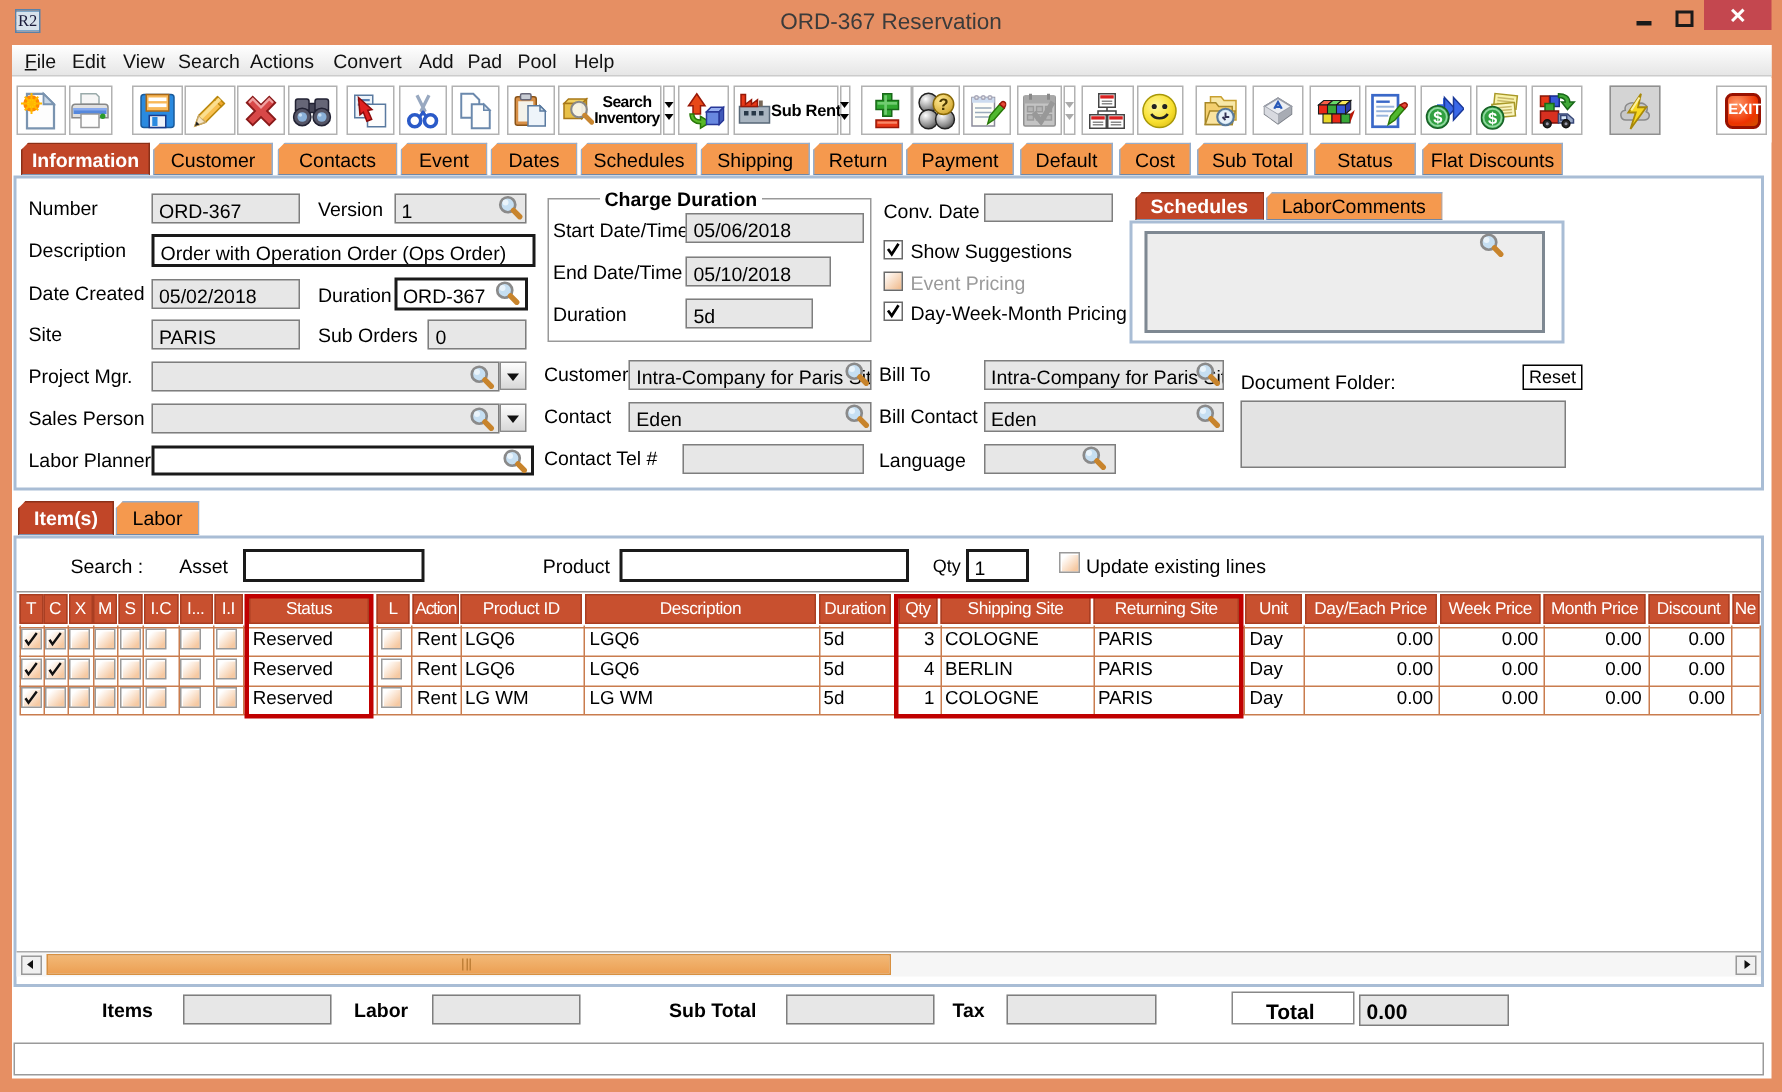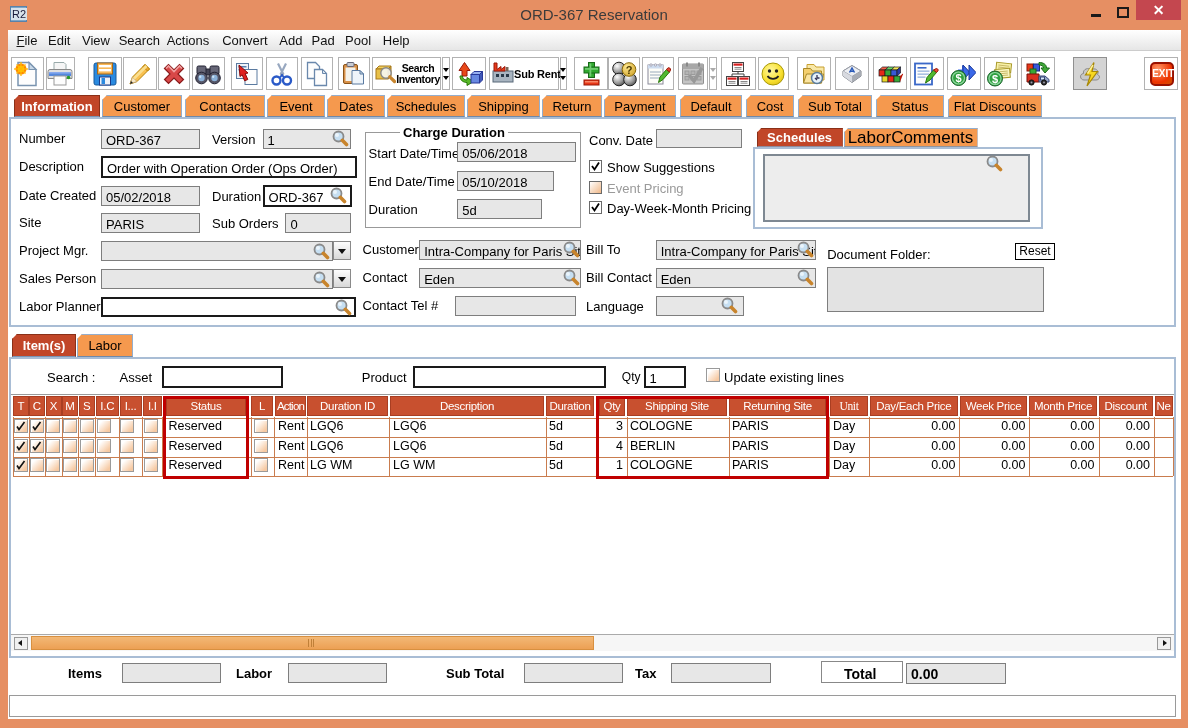--- a/index.html
+++ b/index.html
@@ -1,21 +1,21 @@
 <!DOCTYPE html>
 <html><head>
 <meta charset="utf-8">
 <style>
 * { margin:0; padding:0; box-sizing:border-box; }
 html,body { width:1188px; height:728px; overflow:hidden; }
 body { font-family:"Liberation Sans", sans-serif; background:#E68F63; position:relative; }
 .abs { position:absolute; }
 #titlebar { position:absolute; left:0; top:0; width:1188px; height:30px; background:#E68F63; }
 #title { position:absolute; left:0; top:6px; width:1188px; text-align:center; font-size:15px; color:#3b3b3b; }
-#appicon { position:absolute; left:10px; top:6px; width:17px; height:16px; background:repeating-linear-gradient(#7da6c8 0, #7da6c8 2px, #dce6ee 2px, #dce6ee 4px); border:1px solid #5a81a8; color:#1a1a3a; font-size:11px; font-family:Liberation Sans, sans-serif; text-align:center; line-height:15px; }
+#appicon { position:absolute; left:10px; top:6px; width:17px; height:16px; background:repeating-linear-gradient(#7da6c8 0, #7da6c8 2px, #dce6ee 2px, #dce6ee 4px); border:1px solid #5a81a8; color:#1a1a3a; font-size:11px; font-family:Liberation Serif, serif; text-align:center; line-height:15px; }
 #btn-min { position:absolute; left:1091px; top:13.5px; width:10px; height:3px; background:#1a1a1a; }
 #btn-max { position:absolute; left:1117px; top:7px; width:12px; height:11px; border:2px solid #1a1a1a; }
 #btn-close { position:absolute; left:1136px; top:0; width:45px; height:20px; background:#C4474F; color:#fff; text-align:center; font-size:14px; line-height:20px; font-weight:bold; }
 #content { position:absolute; left:8px; top:30px; width:1173px; height:689px; background:#ffffff; }
 #menubar { position:absolute; left:0; top:0; width:1173px; height:21px; background:linear-gradient(#ffffff,#e6e6e6); border-bottom:1px solid #cccccc; font-size:13px; color:#111; }
 #menubar span { position:absolute; top:3px; }
 .tbtn { position:absolute; top:27px; width:34px; height:33px; background:#fff; border:1px solid #b2b2b2; }
 .tab { position:absolute; background:#F5994E; border:1px solid #94aecd; border-bottom:1px solid #6f88a8; color:#000; font-size:13px; text-align:center; clip-path:polygon(5px 0, 100% 0, 100% 100%, 0 100%, 0 5px); }
 .tab.sel { background:#C14628; color:#fff; font-weight:bold; border-color:#8a3018; border-bottom-color:#7a93b3; }
 .panel { position:absolute; background:#fff; border:2px solid #a9bdd5; }
@@ -484,21 +484,21 @@
       </svg>
 <div class="lbl" style="left:596px;top:41px">Show Suggestions</div>
 <div class="cb" style="left:577.5px;top:61.7px;background:linear-gradient(135deg,#fff,#f0b888)"></div>
 <div class="lbl" style="left:596px;top:61.7px;color:#9a9a9a">Event Pricing</div>
 <div class="cb" style="left:577.5px;top:82px"></div>
       <svg class="abs" width="13" height="13" style="left:577.5px;top:82px">
         <path d="M3 6 L5.5 9.5 L10 2.5" stroke="#000" stroke-width="1.8" fill="none"></path>
       </svg>
 <div class="lbl" style="left:596px;top:82px">Day-Week-Month Pricing</div>
 <div class="tab sel" style="left:745.6px;top:8.7px;width:86px;height:19px;line-height:18px;font-size:13px">Schedules</div>
-<div class="tab" style="left:832.5px;top:8.7px;width:134px;height:19px;line-height:18px;font-size:17px">LaborComments</div>
+<div class="tab" style="left:832.5px;top:8.7px;width:118px;height:19px;line-height:18px;font-size:13px">LaborComments</div>
 <div class="abs" style="left:742px;top:27.6px;width:290px;height:82px;border:2px solid #a9bdd5;background:#fff"></div>
 <div class="abs" style="left:752px;top:34.5px;width:267px;height:68px;border:2px solid #7e8892;background:#ededed"></div>
 <svg class="abs" width="17" height="17" style="left:975px;top:36px">
         <use href="#mag"></use>
       </svg>
 <div class="lbl" style="left:575px;top:123px">Bill To</div>
 <div class="fld" style="left:644.7px;top:120.5px;width:160px;height:20px">Intra-Company for Paris Sit</div>
       <svg class="abs" width="17" height="17" style="left:786px;top:122px">
         <use href="#mag"></use>
       </svg>
@@ -533,27 +533,27 @@
 <div class="hcell" style="left:18px;top:37px;width:15.5px;">C</div>
 <div class="hcell" style="left:34.5px;top:37px;width:16px;">X</div>
 <div class="hcell" style="left:51px;top:37px;width:16px;">M</div>
 <div class="hcell" style="left:68px;top:37px;width:15.5px;">S</div>
 <div class="hcell" style="left:85px;top:37px;width:22.5px;">I.C</div>
 <div class="hcell" style="left:108.5px;top:37px;width:22px;">I...</div>
 <div class="hcell" style="left:132px;top:37px;width:18.5px;">I.I</div>
 <div class="hcell" style="left:155px;top:37px;width:80px;">Status</div>
 <div class="hcell" style="left:240px;top:37px;width:22px;">L</div>
 <div class="hcell" style="left:264px;top:37px;width:31px;letter-spacing:-0.8px;">Action</div>
-<div class="hcell" style="left:296px;top:37px;width:81px;">Duration ID</div>
+<div class="hcell" style="left:296px;top:37px;width:81px;">Product ID</div>
 <div class="hcell" style="left:379px;top:37px;width:154px;">Description</div>
 <div class="hcell" style="left:535px;top:37px;width:48px;">Duration</div>
 <div class="hcell" style="left:588px;top:37px;width:26px;">Qty</div>
 <div class="hcell" style="left:616px;top:37px;width:100px;">Shipping Site</div>
 <div class="hcell" style="left:718px;top:37px;width:97px;">Returning Site</div>
-<div class="hcell" style="left:819px;top:37px;width:38px;font-family:Liberation Serif, serif;">Unit</div>
+<div class="hcell" style="left:819px;top:37px;width:38px;">Unit</div>
 <div class="hcell" style="left:859px;top:37px;width:87.5px;">Day/Each Price</div>
 <div class="hcell" style="left:949px;top:37px;width:67px;">Week Price</div>
 <div class="hcell" style="left:1018px;top:37px;width:68px;">Month Price</div>
 <div class="hcell" style="left:1088px;top:37px;width:53.5px;">Discount</div>
 <div class="hcell" style="left:1143.5px;top:37px;width:18px;">Ne</div>
 <div class="rline" style="left:2px;top:58.5px;width:1159.5px"></div>
 <div class="rline" style="left:2px;top:78.0px;width:1159.5px"></div>
 <div class="rline" style="left:2px;top:97.5px;width:1159.5px"></div>
 <div class="rline" style="left:2px;top:117.0px;width:1159.5px"></div>
 <div class="tcb" style="left:2.5px;top:60px"></div>

